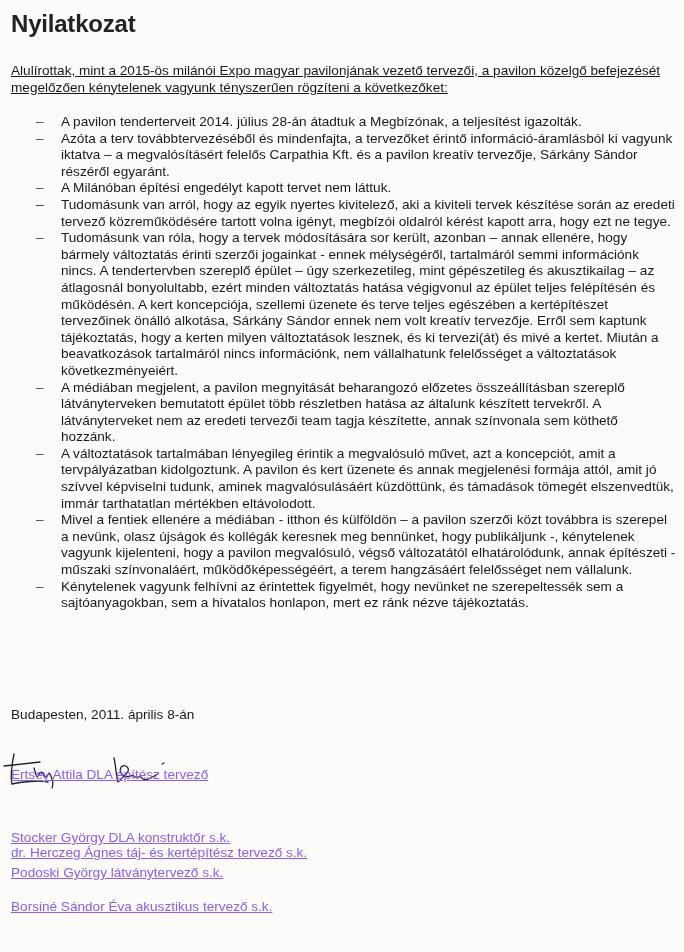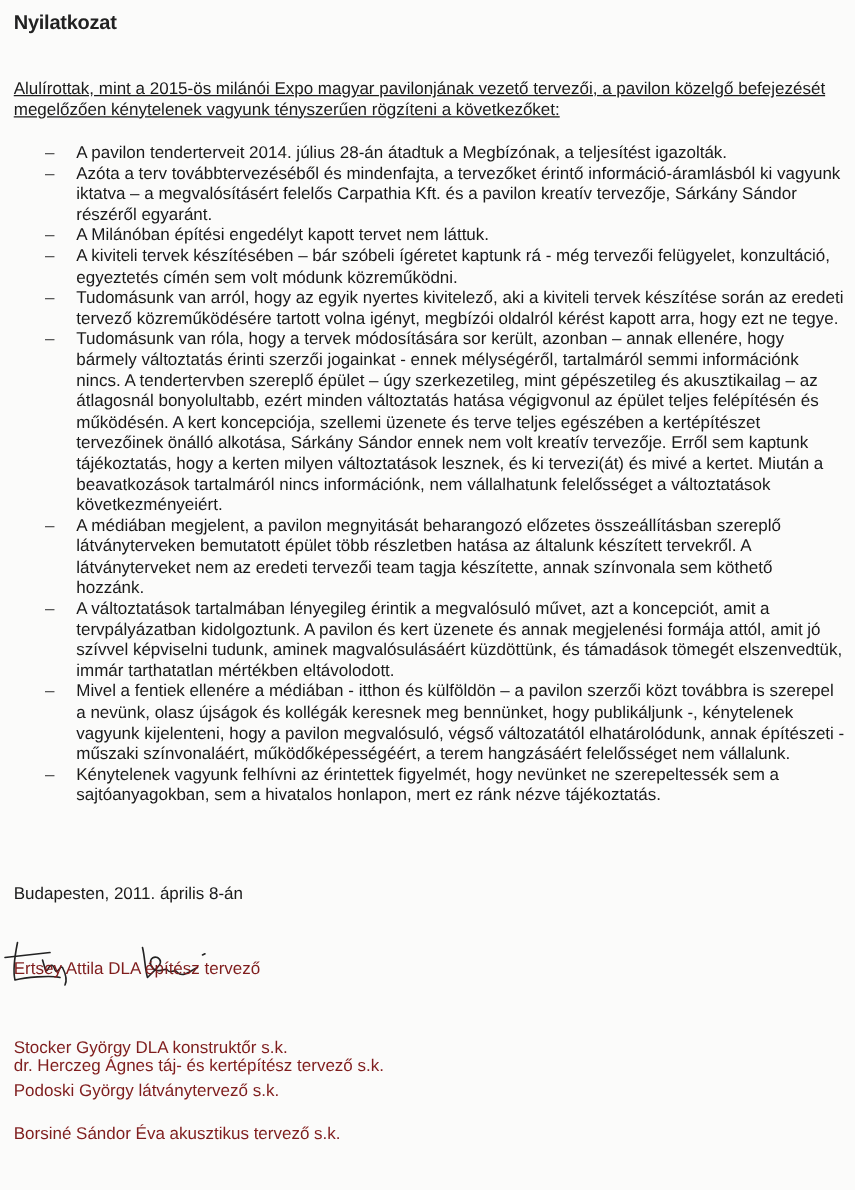--- a/index.html
+++ b/index.html
@@ -5,21 +5,21 @@
     html, body { margin: 0; padding: 0; }
     body {
       width: 684px; height: 952px; overflow: hidden;
       background: #fbfbfa;
       font-family: "Liberation Sans", sans-serif;
       color: #1a1a1a;
       position: relative;
     }
     .title {
       position: absolute; left: 11px; top: 10px;
-      font-size: 16px; font-weight: bold; margin: 0; letter-spacing: -0.2px;
+      font-size: 24px; font-weight: bold; margin: 0; letter-spacing: -0.2px;
       color: #222;
     }
     .intro {
       position: absolute; left: 11px; top: 63px; width: 666px;
       font-size: 13.6px; line-height: 16.5px; margin: 0; text-decoration: underline;
     }
     .items {
       position: absolute; left: 0; top: 114px; width: 684px;
       margin: 0; padding: 0; list-style: none;
     }
@@ -30,35 +30,35 @@
     .item .dash {
       position: absolute; left: 36px; top: 0; color: #444;
     }
     .date {
       position: absolute; left: 11px; top: 707px; font-size: 13.6px; margin: 0;
     }
     .signature {
       position: absolute; left: 0; top: 752px; width: 180px; height: 40px;
     }
     .signer {
-      position: absolute; left: 11px; font-size: 13.6px; margin: 0; color: #7f1d1d;
+      position: absolute; left: 11px; font-size: 13.6px; margin: 0; color: #8b5cf6; text-decoration: underline;
     }
   </style>
 </head>
 <body>
 
 <h1 class="title">Nyilatkozat</h1>
 
 <p class="intro">Alulírottak, mint a 2015-ös milánói Expo magyar pavilonjának vezető tervezői, a pavilon közelgő befejezését megelőzően kénytelenek vagyunk tényszerűen rögzíteni a következőket:</p>
 
 <ul class="items">
   <li class="item"><span class="dash">–</span><span>A pavilon tenderterveit 2014. július 28-án átadtuk a Megbízónak, a teljesítést igazolták.</span></li>
   <li class="item"><span class="dash">–</span><span>Azóta a terv továbbtervezéséből és mindenfajta, a tervezőket érintő információ-áramlásból ki vagyunk iktatva – a megvalósításért felelős Carpathia Kft. és a pavilon kreatív tervezője, Sárkány Sándor részéről egyaránt.</span></li>
   <li class="item"><span class="dash">–</span><span>A Milánóban építési engedélyt kapott tervet nem láttuk.</span></li>
-  <li class="item"><span class="dash">–</span><span>A kiviteli tervek készítésében – bár szóbeli ígéretet kaptunk rá - még tervezői felügyelet, konzultáció, egyeztetés címén sem volt módunk közreműködni.</span></li>
+  <li class="item"><span class="dash">–</span></li>
   <li class="item"><span class="dash">–</span><span>Tudomásunk van arról, hogy az egyik nyertes kivitelező, aki a kiviteli tervek készítése során az eredeti tervező közreműködésére tartott volna igényt, megbízói oldalról kérést kapott arra, hogy ezt ne tegye.</span></li>
   <li class="item"><span class="dash">–</span><span>Tudomásunk van róla, hogy a tervek módosítására sor került, azonban – annak ellenére, hogy bármely változtatás érinti szerzői jogainkat - ennek mélységéről, tartalmáról semmi információnk nincs. A tendertervben szereplő épület – úgy szerkezetileg, mint gépészetileg és akusztikailag – az átlagosnál bonyolultabb, ezért minden változtatás hatása végigvonul az épület teljes felépítésén és működésén.  A kert koncepciója, szellemi üzenete és terve teljes egészében a kertépítészet tervezőinek önálló alkotása, Sárkány Sándor ennek nem volt kreatív tervezője. Erről sem kaptunk tájékoztatás, hogy a kerten milyen változtatások lesznek, és ki tervezi(át) és mivé a kertet. Miután a beavatkozások tartalmáról nincs információnk, nem vállalhatunk felelősséget a változtatások következményeiért.</span></li>
   <li class="item"><span class="dash">–</span><span>A médiában megjelent, a pavilon megnyitását beharangozó előzetes összeállításban szereplő látványterveken bemutatott épület több részletben hatása az általunk készített tervekről. A látványterveket nem az eredeti tervezői team tagja készítette, annak színvonala sem köthető hozzánk.</span></li>
   <li class="item"><span class="dash">–</span><span>A változtatások tartalmában lényegileg érintik a megvalósuló művet, azt a koncepciót, amit a tervpályázatban kidolgoztunk. A pavilon és kert üzenete és annak megjelenési formája attól, amit jó szívvel képviselni tudunk, aminek magvalósulásáért küzdöttünk, és támadások tömegét elszenvedtük, immár tarthatatlan mértékben eltávolodott.</span></li>
   <li class="item"><span class="dash">–</span><span>Mivel a fentiek ellenére a médiában - itthon és külföldön – a pavilon szerzői közt továbbra is szerepel a nevünk, olasz újságok és kollégák keresnek meg bennünket, hogy publikáljunk -, kénytelenek vagyunk kijelenteni, hogy a pavilon megvalósuló, végső változatától elhatárolódunk, annak építészeti - műszaki színvonaláért, működőképességéért, a terem hangzásáért felelősséget nem vállalunk.</span></li>
   <li class="item"><span class="dash">–</span><span>Kénytelenek vagyunk felhívni az érintettek figyelmét, hogy nevünket ne szerepeltessék sem a sajtóanyagokban, sem a hivatalos honlapon, mert ez ránk nézve tájékoztatás.</span></li>
 </ul>
 
 <p class="date">Budapesten, 2011. április 8-án</p>
 

